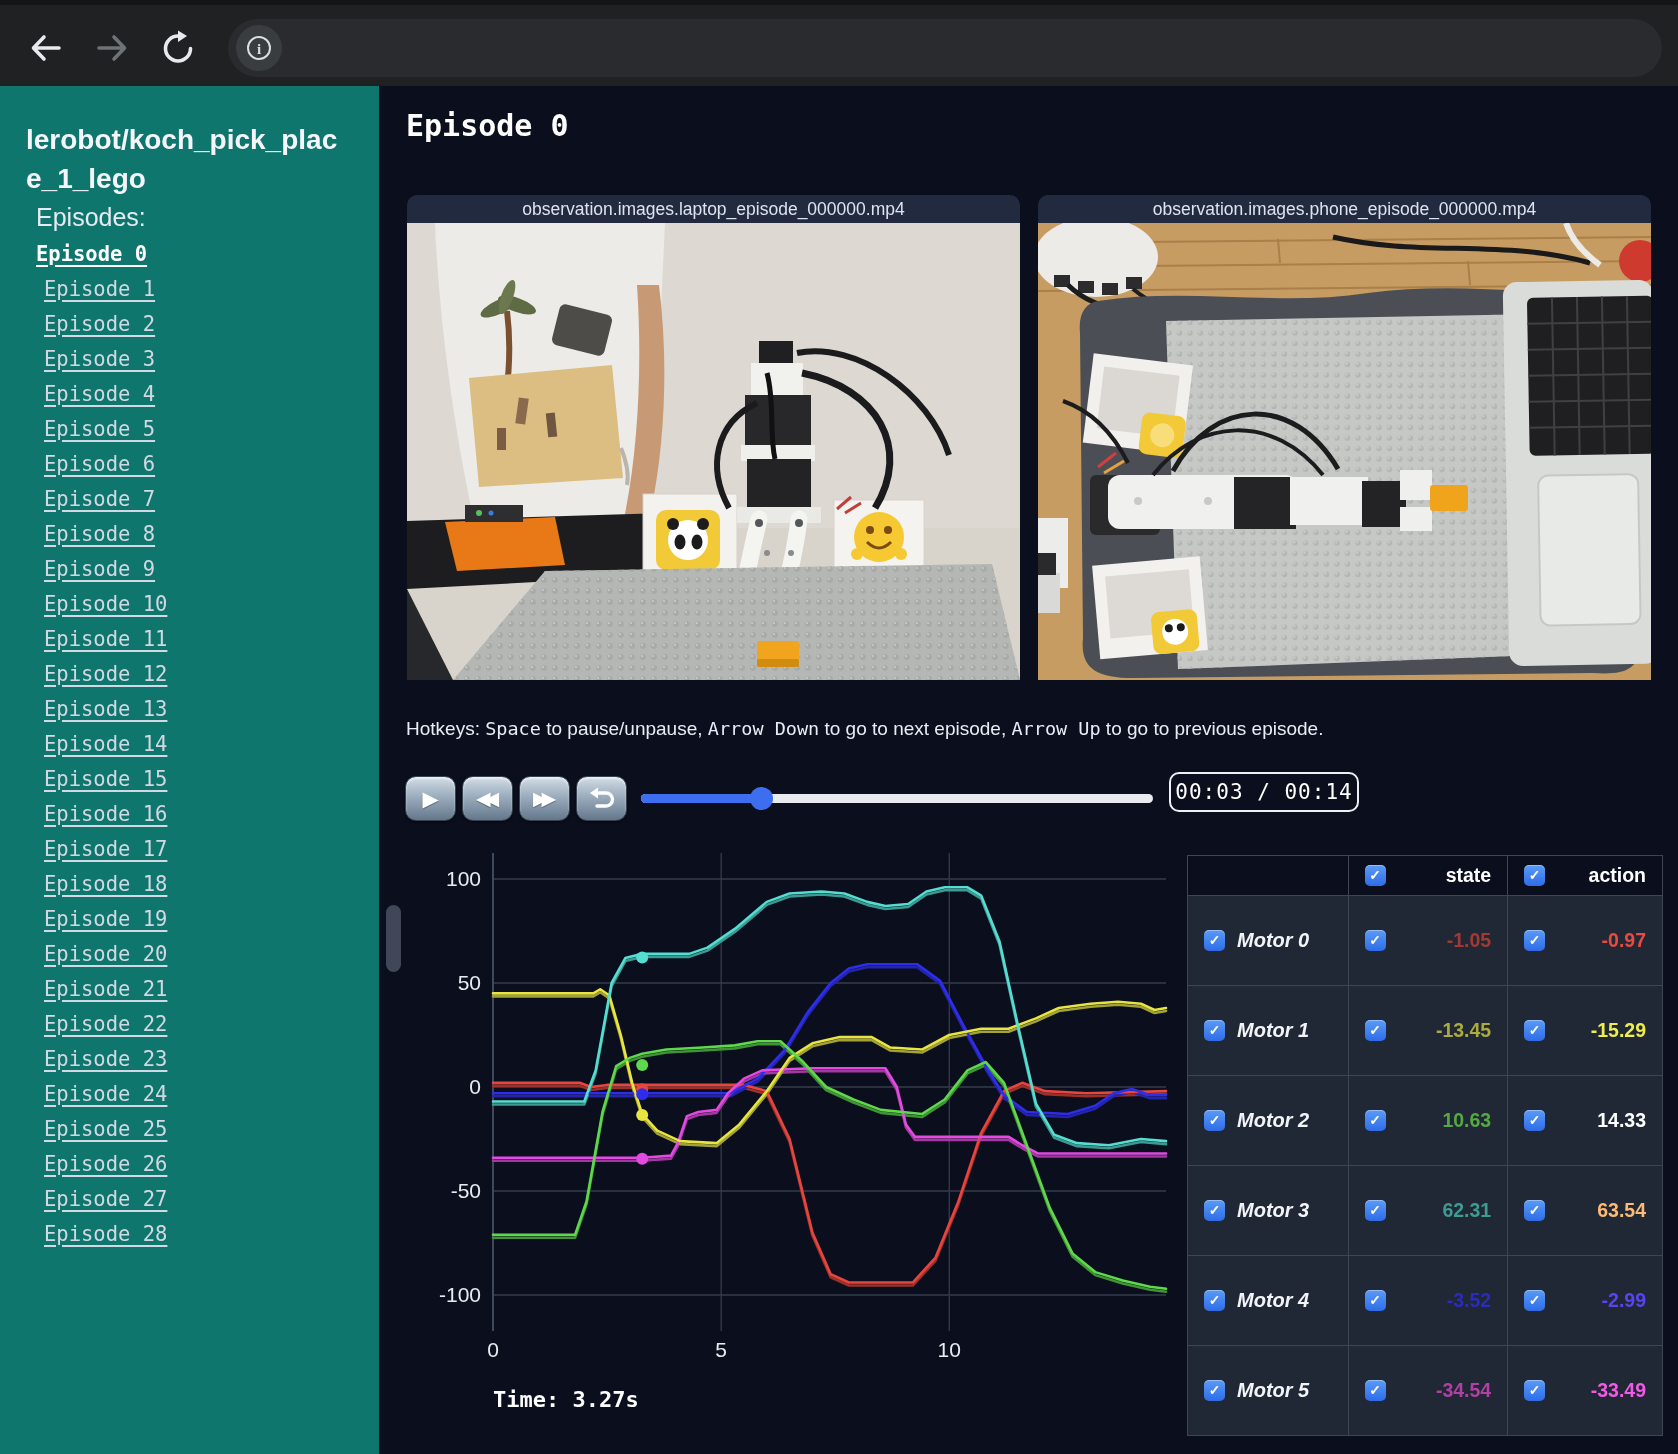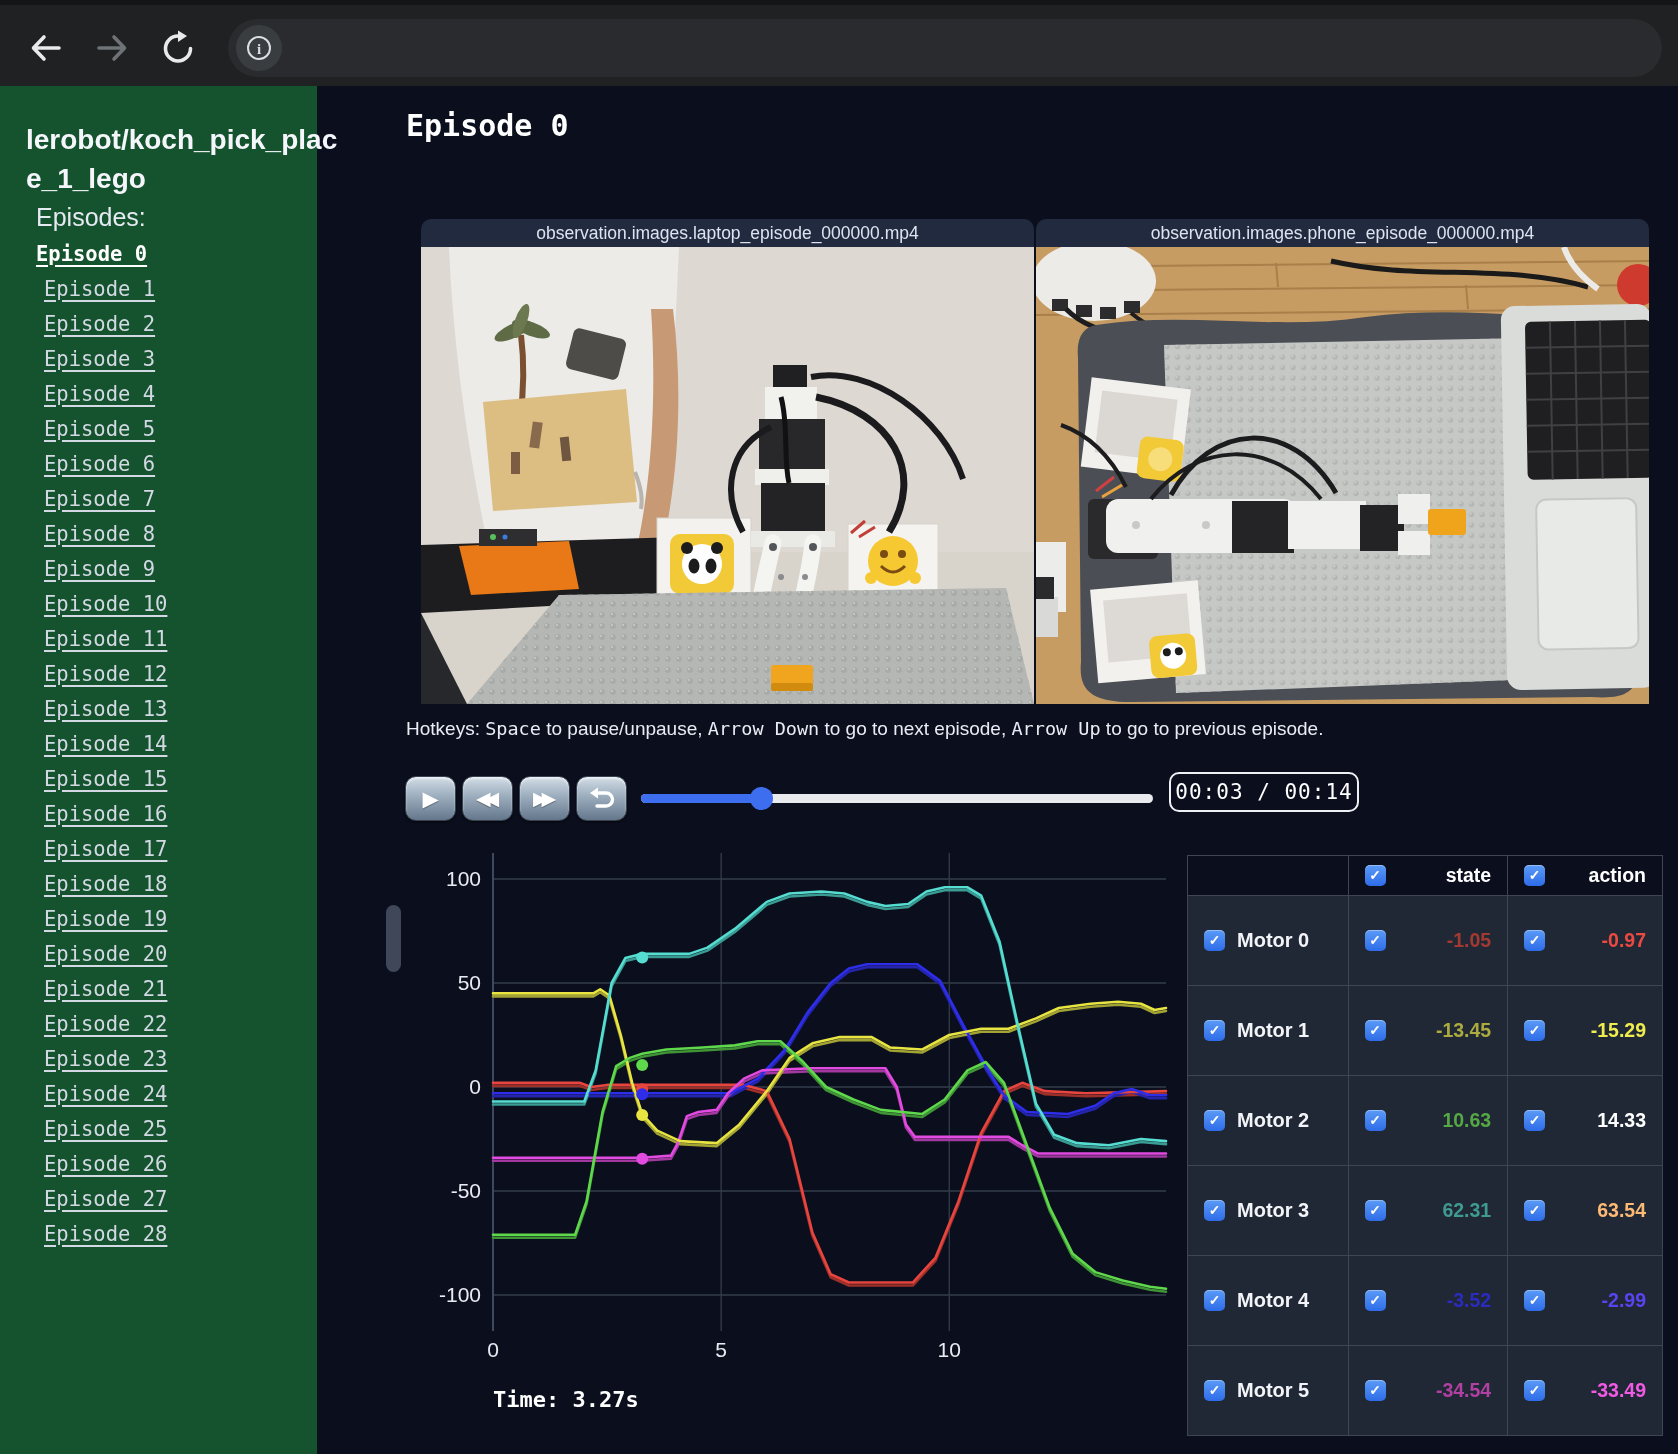--- a/index.html
+++ b/index.html
@@ -16,40 +16,40 @@
   .info-wrap { width:46px; height:46px; margin-left:8px; border-radius:50%;
                background:#3a3d40; display:flex; align-items:center; justify-content:center; }
   .info-circle { width:24px; height:24px; border:2.5px solid #dadde1; border-radius:50%;
                  color:#dadde1; font-size:15px; font-weight:bold; text-align:center;
                  line-height:22px; font-family:"Liberation Serif", serif; }
   .url { margin-left:14px; font-size:23.5px; letter-spacing:.2px; white-space:nowrap; }
   .url .host { color:#e8eaed; font-weight:600; }
   .url .rest { color:#9aa0a6; }
 
   
-  .sidebar { position:absolute; top:86px; left:0; width:317px; height:1368px;
-             background:#14532d; }
+  .sidebar { position:absolute; top:86px; left:0; width:379px; height:1368px;
+             background:#0f766e; }
   .ds-title { margin:34px 24px 0 26px; width:320px; font-size:28px; font-weight:bold;
               line-height:39px; overflow-wrap:anywhere; color:#f4f6fb; }
   .stats { margin:46px 0 0 26px; width:310px; font-size:19.5px; line-height:38.5px; color:#e6eaf3; }
   .ep-label { margin-left:36px; font-size:25px; line-height:38.5px; color:#e6eaf3; }
   .ep-list { display:flex; flex-direction:column; padding-left:44px; }
   .ep-list a { font-family:"DejaVu Sans Mono", monospace; font-size:20.5px; line-height:35px;
                color:#d3d9e4; text-decoration:underline; text-underline-offset:4px; width:max-content; }
   .ep-list a.active { font-weight:bold; color:#ffffff; margin-left:-8px; }
 
   .scroll-thumb { position:absolute; left:386px; top:905px; width:15px; height:67px;
                   border-radius:8px; background:#3f4758; }
 
   
   .main { position:absolute; left:379px; top:86px; width:1299px; height:1368px; }
   .heading { position:absolute; left:27px; top:22px; font-family:"DejaVu Sans Mono", monospace;
              font-size:30px; font-weight:bold; color:#ffffff; }
 
-  .videos { position:absolute; left:42px; top:109px; display:flex; gap:2px;margin-top:24px; }
+  .videos { position:absolute; left:28px; top:109px; display:flex; gap:18px; }
   .panel { width:613px; }
   .video-head { height:28px; background:#212a3f; border-radius:10px 10px 0 0; text-align:center;
                 font-size:17.5px; line-height:28px; color:#dee3f0; white-space:nowrap; overflow:hidden; }
   .scene { display:block; width:613px; height:457px; background:#141419; }
 
   .hotkeys { position:absolute; left:27px; top:632px; font-size:19px; color:#e9ecf4; white-space:pre-wrap; }
   .hotkeys .mono { font-size:18.5px; }
 
   .controls { position:absolute; left:26px; top:690px; display:flex; gap:6px; }
   .pbtn { width:51px; height:45px; border-radius:11px; border:1px solid #39424f; cursor:pointer;
@@ -77,21 +77,21 @@
   
   .mtable { position:absolute; left:808px; top:769px; width:476px; border-collapse:collapse; }
   .mtable td, .mtable th { border:1px solid #3e4654; padding:0; }
   .mtable th { height:40px; background:transparent; }
   .mtable td { height:90px; background:#202835; }
   .cellflex { display:flex; align-items:center; padding:0 16px; gap:12px; }
   .cb { flex:none; width:21px; height:21px; border-radius:5px;
         background:linear-gradient(180deg,#5b9bf7,#2e6ce8);
         box-shadow:inset 0 1px 0 rgba(255,255,255,.35);
         color:#fff; font-size:14px; font-weight:bold; text-align:center; line-height:21px; cursor:pointer; }
-  .mname { font-size:20px; font-weight:bold; color:#f2f4f8; }
+  .mname { font-size:20px; font-weight:bold; color:#f2f4f8;font-style:italic; }
   .hlabel { font-size:19.5px; font-weight:bold; color:#ffffff; }
   .val { font-size:19.5px; font-weight:600; }
   .grow { flex:1; }
 </style>
 </head>
 <body>
 
 <div class="browser-bar">
   <svg class="nav-ic" style="left:26px" viewBox="0 0 40 40">
     <path d="M33 20 H9 M18 9 L7.5 20 L18 31" stroke="#e8eaed" stroke-width="3.6" fill="none" stroke-linecap="round" stroke-linejoin="round"></path>

